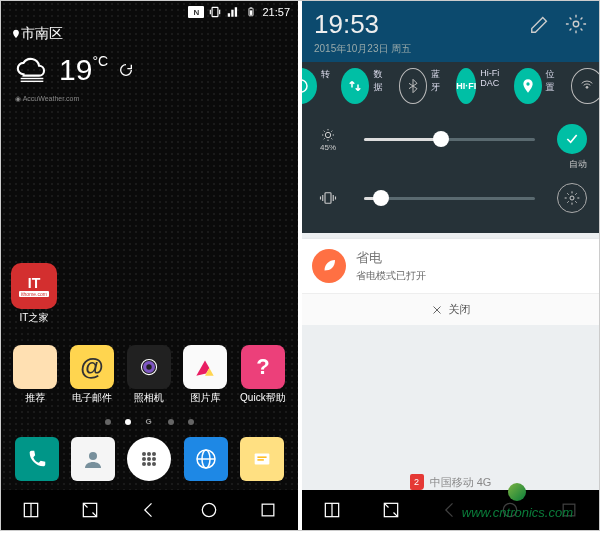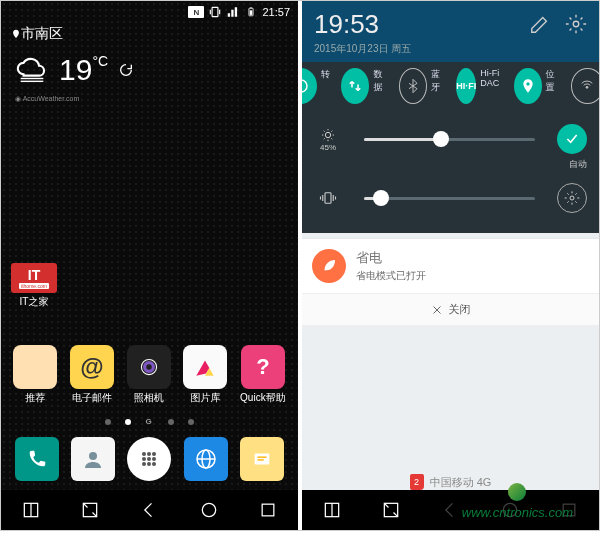--- a/index.html
+++ b/index.html
@@ -15,21 +15,21 @@
   .status-bar .sico { width:14px; height:14px; display:inline-flex; justify-content:center; align-items:center;}
   .loc { color:#fff; font-size:14px; padding:2px 10px; display:flex; align-items:center; gap:0;}
   .weather { display:flex; align-items:center; color:#fff; padding:8px 14px; gap:10px;}
   .w-icon { width:34px; height:34px; }
   .temp { font-size:30px; font-weight:300; }
   .tunit { font-size:14px; vertical-align:top; }
   .refresh { width:16px; height:16px; }
   .accu { color:#888; font-size:7px; padding-left:14px; }
   
   .grid-upper { position:absolute; top:262px; left:10px; }
-  .aicon { width:46px; height:30px; border-radius:3px; display:flex; justify-content:center; align-items:center; font-size:10px; color:#fff;}
+  .aicon { width:46px; height:46px; border-radius:10px; display:flex; justify-content:center; align-items:center; font-size:10px; color:#fff;}
   .alabel { color:#fff; font-size:10px; text-align:center; margin-top:2px; }
   .appcol { display:flex; flex-direction:column; align-items:center; }
   
   .row1 { position:absolute; top:344px; left:0; width:100%; display:flex; justify-content:space-around; padding:0 6px;}
   .row1 .aicon { width:44px; height:44px; border-radius:8px; }
   
   .dots { position:absolute; top:416px; width:100%; display:flex; justify-content:center; gap:14px; align-items:center; }
   .dot { width:6px; height:6px; border-radius:50%; background:#666; }
   .dot.active { background:#fff; }
   .dots .gtext { color:#999; font-size:8px; letter-spacing:2px; font-weight:bold; }

